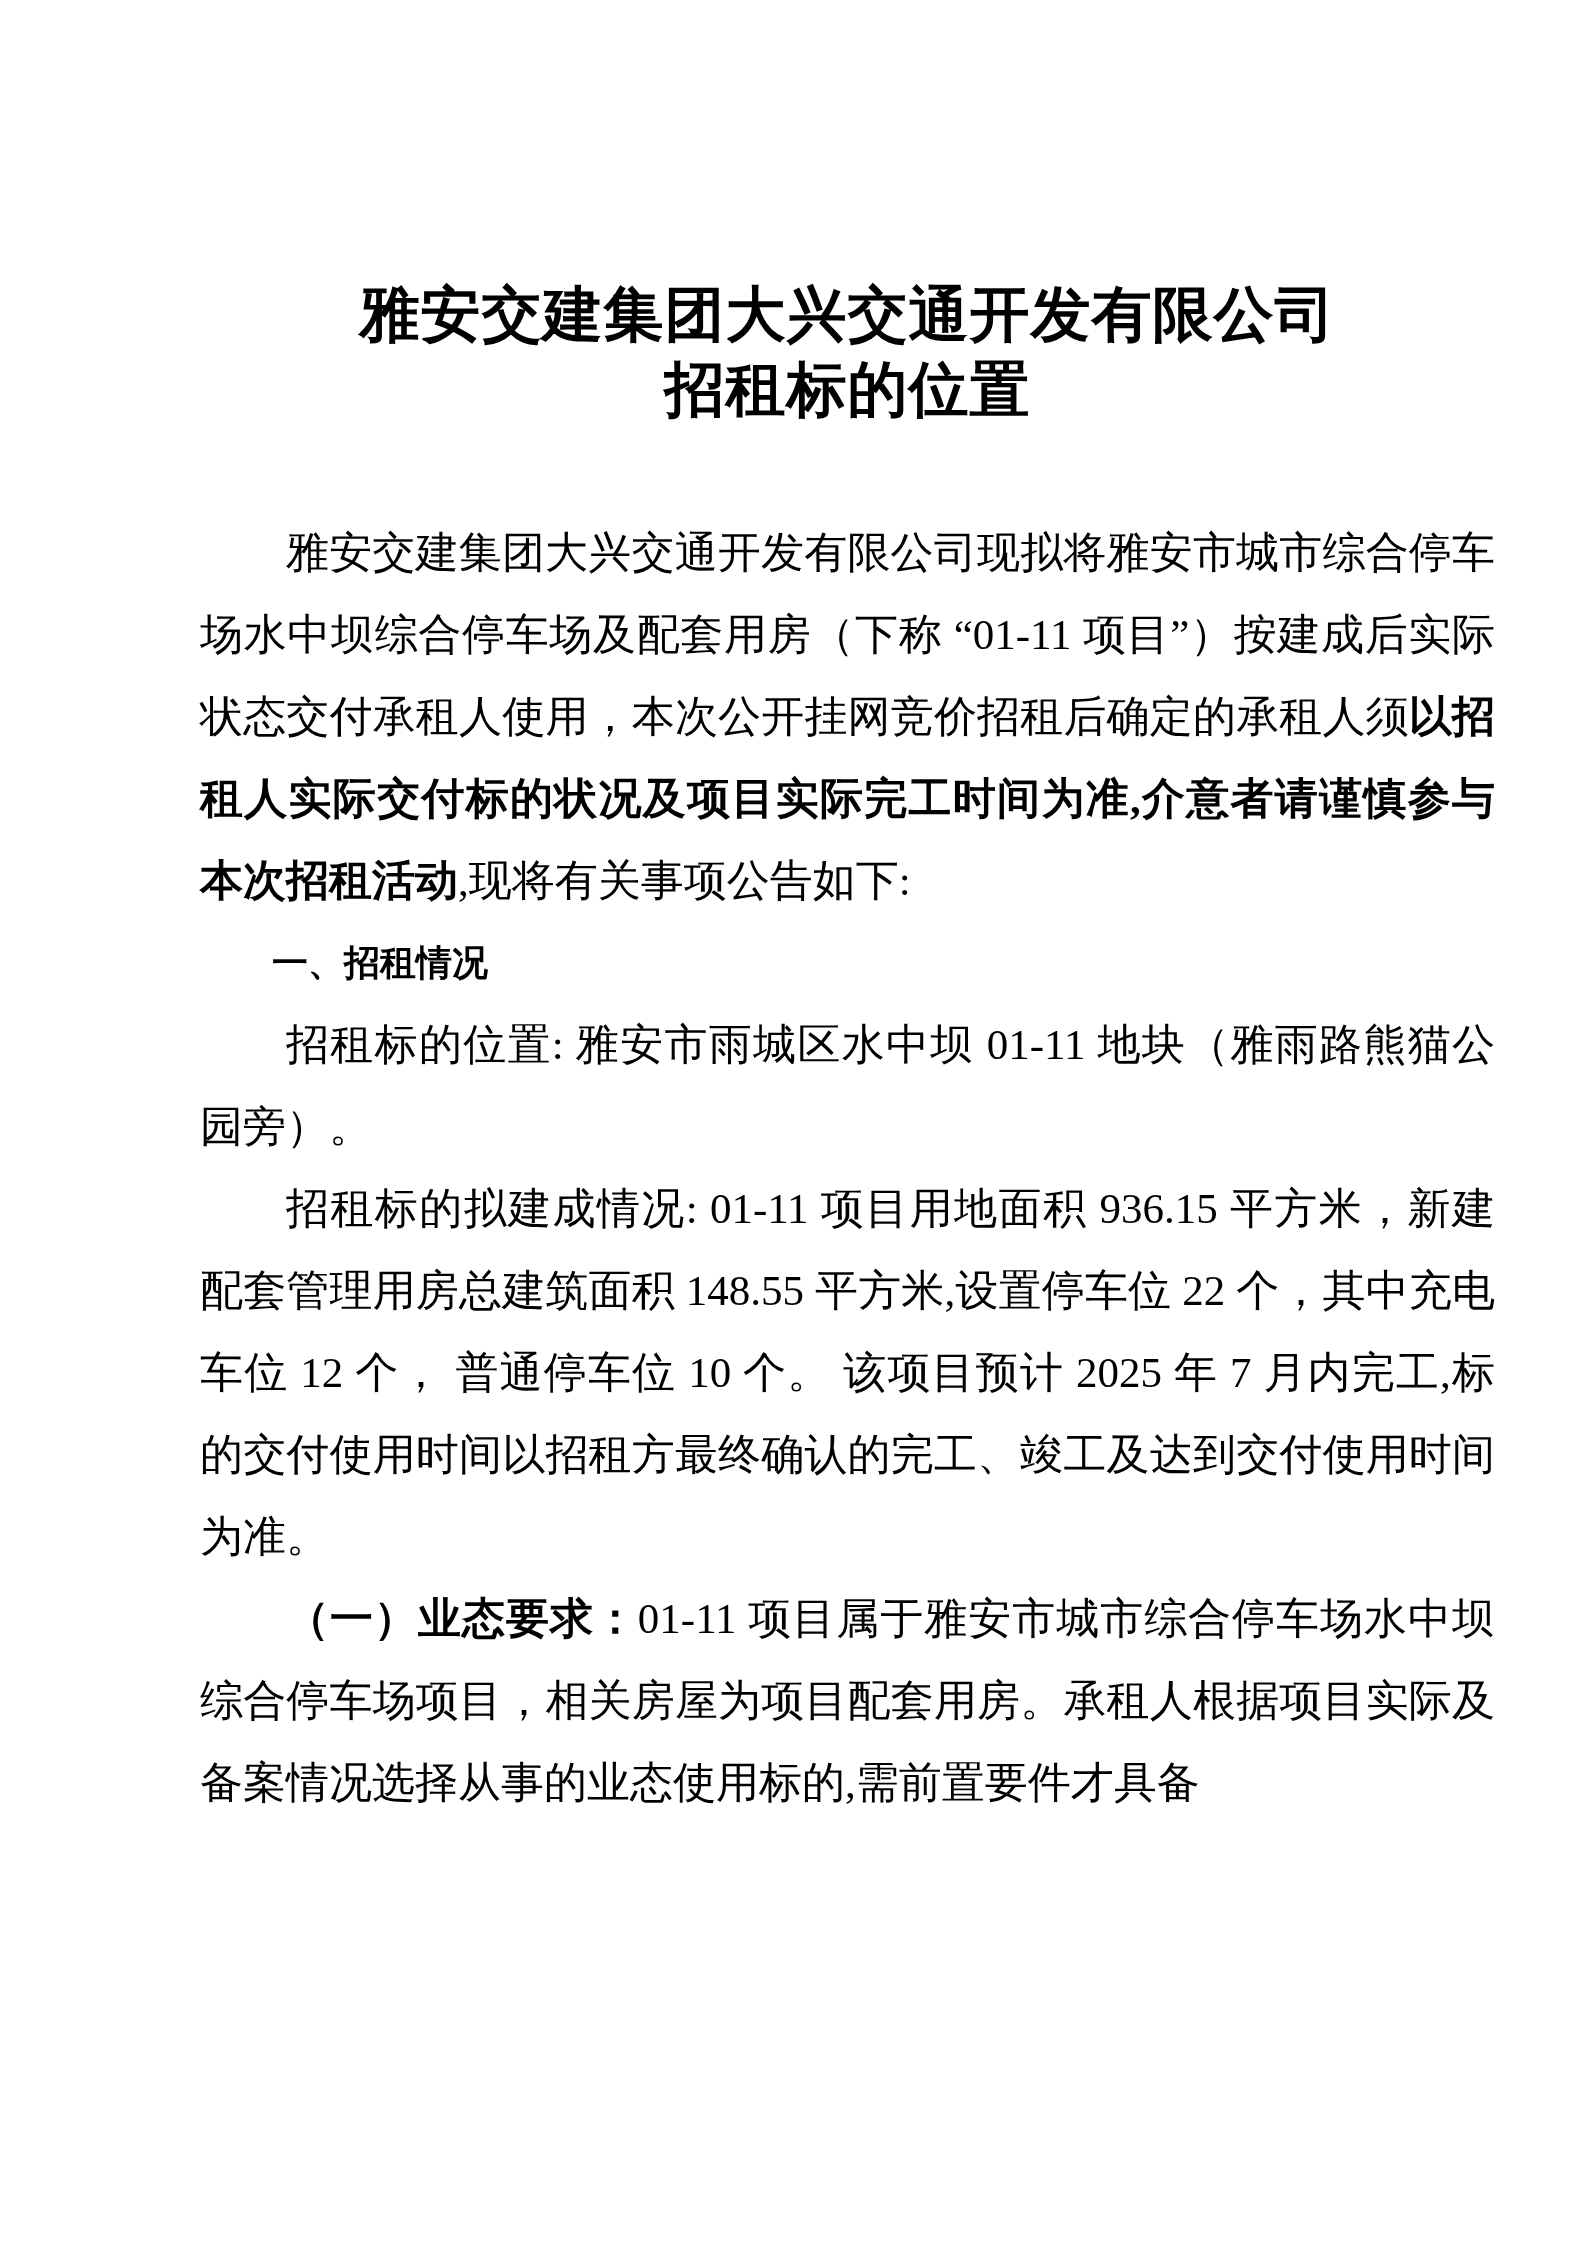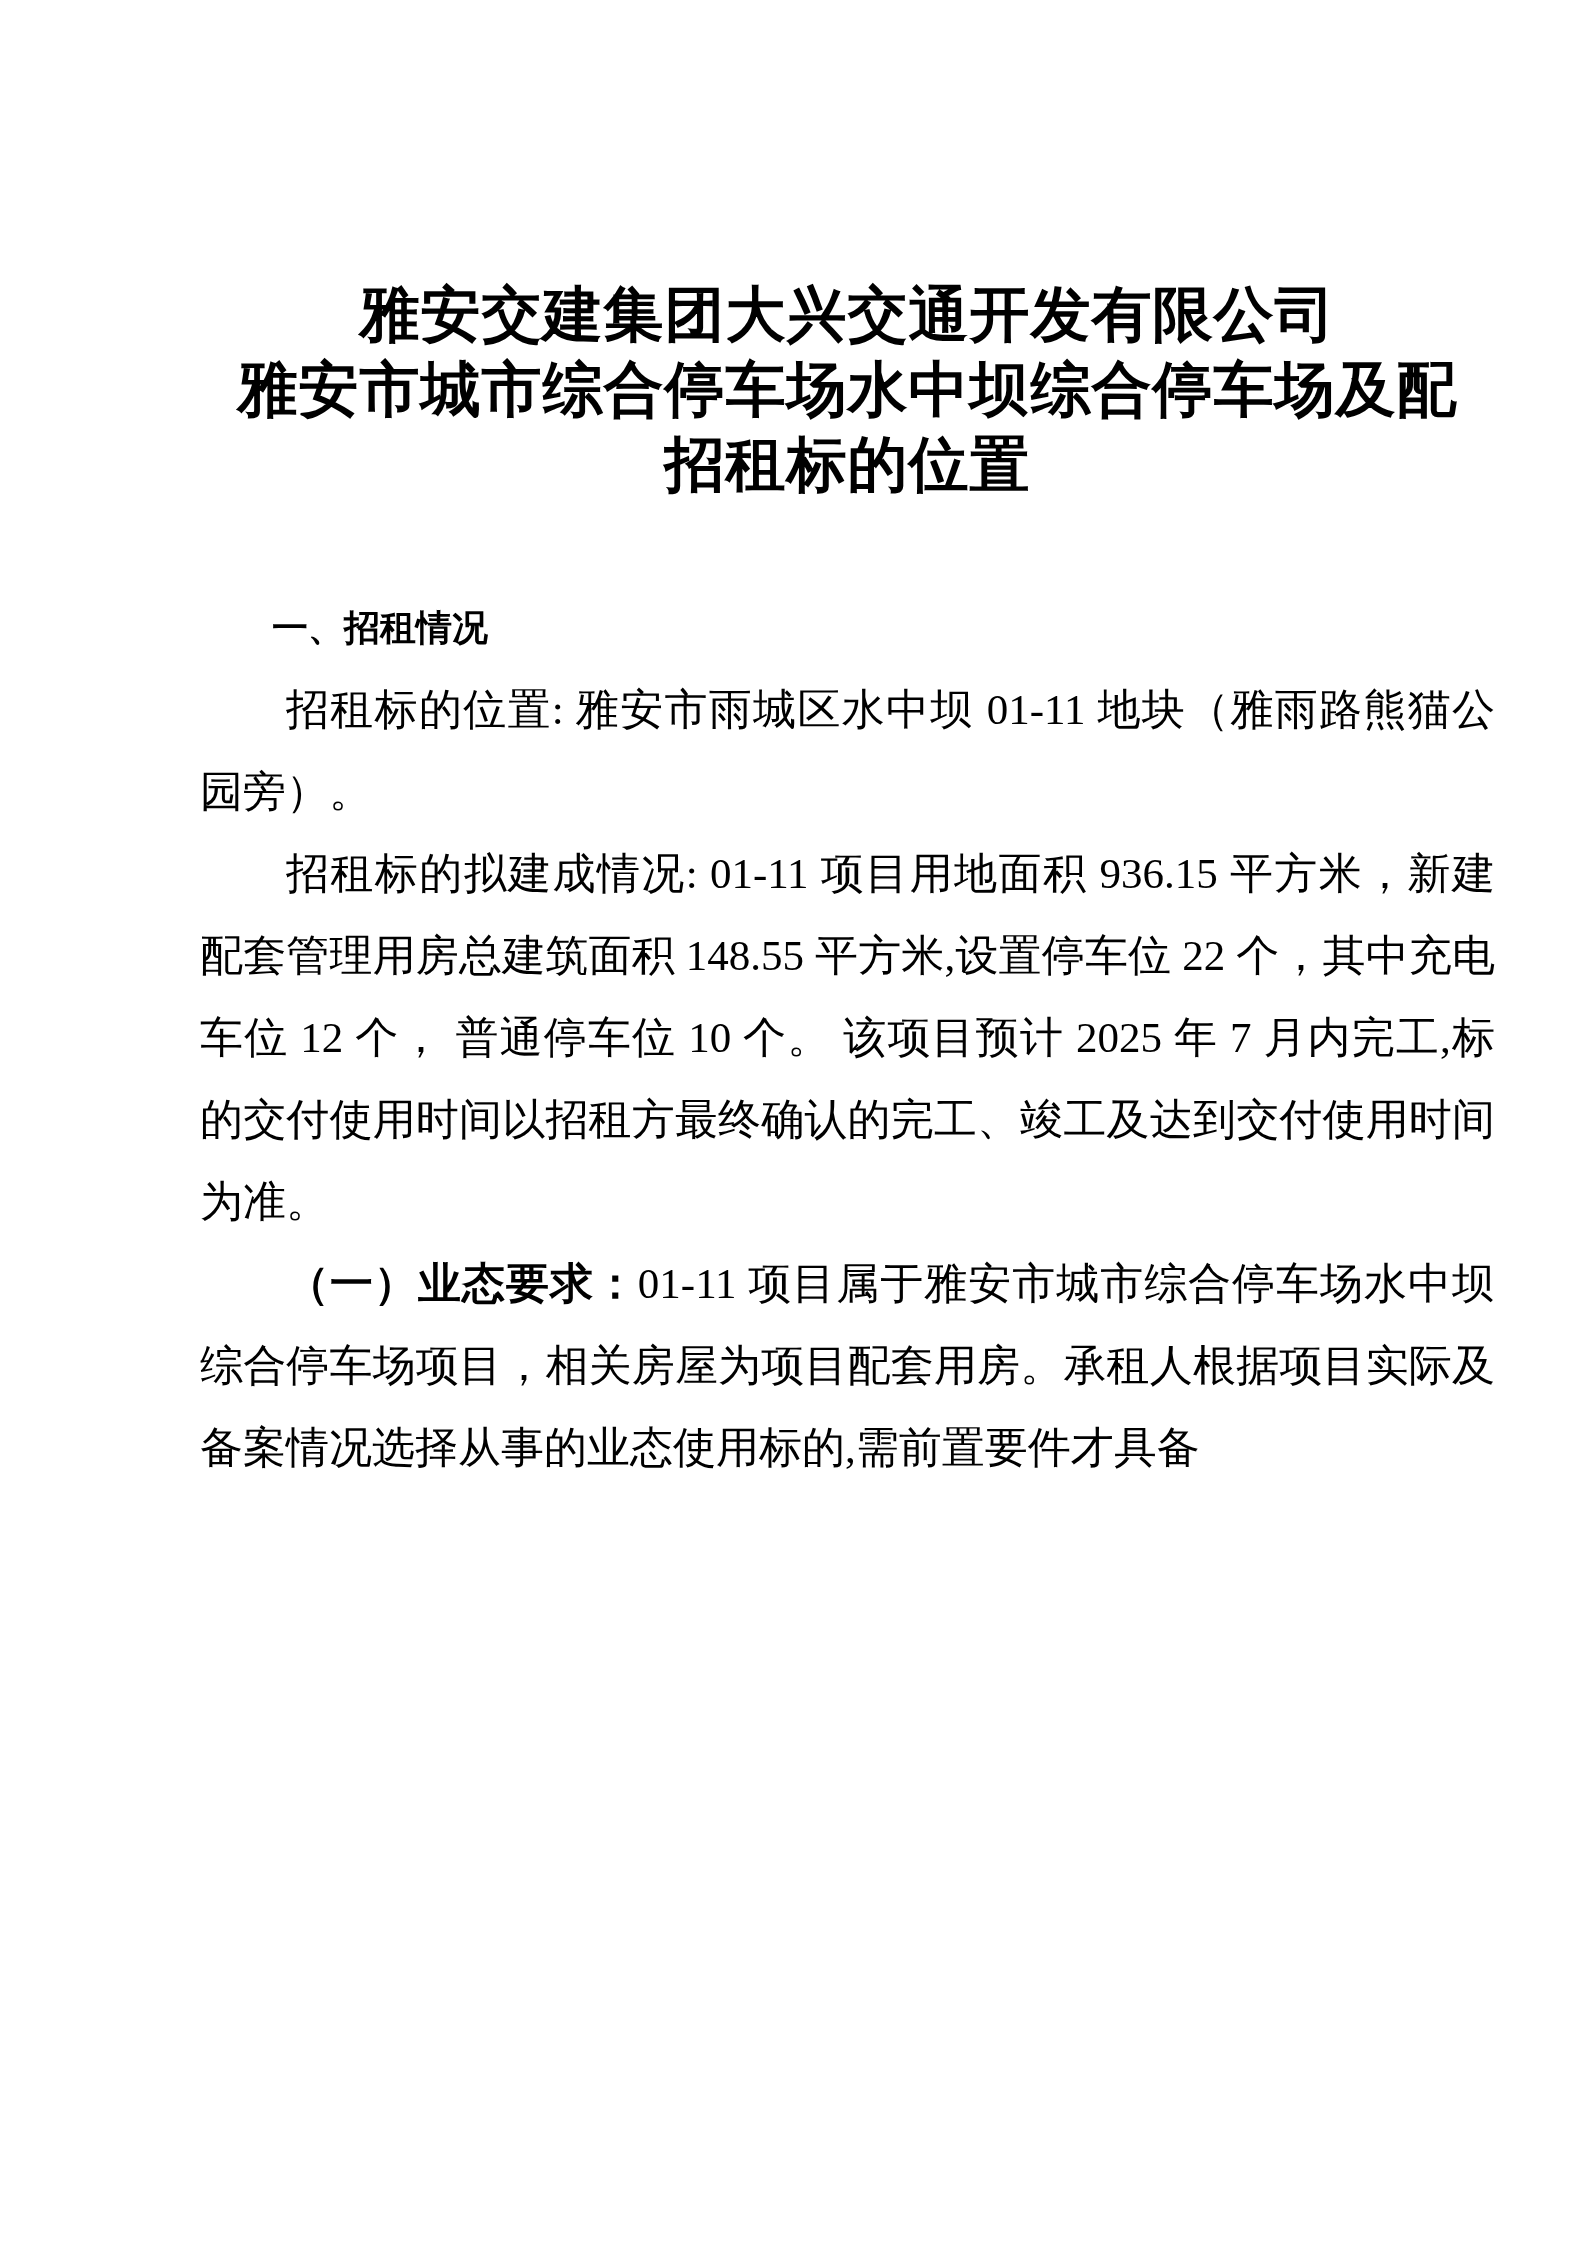--- a/index.html
+++ b/index.html
@@ -51,26 +51,26 @@
     font-weight: bold;
   }
 </style>
 </head>
 <body>
 
 <div class="page">
 
   <div class="doc-title">
     <div>雅安交建集团大兴交通开发有限公司</div>
-    <div>雅安市城市综合停车场水中坝综合停车场及配</div>
     <div>招租标的位置</div>
   </div>
 
   <div class="doc-body">
 
+    <p><span>雅安交建集团大兴交通开发有限公司现拟将雅安市城市综合停车场水中坝综合停车场及配套用房（下称 “01-11 项目”）按建成后实际状态交付承租人使用，本次公开挂网竞价招租后确定的承租人须</span><span class="bold">以招租人实际交付标的状况及项目实际完工时间为准,介意者请谨慎参与本次招租活动</span><span>,现将有关事项公告如下:</span></p>
 
     <p class="section-heading">一、招租情况</p>
 
     <p>招租标的位置: 雅安市雨城区水中坝 01-11 地块（雅雨路熊猫公园旁）。</p>
 
     <p>招租标的拟建成情况: 01-11 项目用地面积 936.15 平方米，新建配套管理用房总建筑面积 148.55 平方米,设置停车位 22 个，其中充电车位 12 个， 普通停车位 10 个。 该项目预计 2025 年 7 月内完工,标的交付使用时间以招租方最终确认的完工、竣工及达到交付使用时间为准。</p>
 
     <p><span class="bold">（一）业态要求：</span><span>01-11 项目属于雅安市城市综合停车场水中坝综合停车场项目，相关房屋为项目配套用房。承租人根据项目实际及备案情况选择从事的业态使用标的,需前置要件才具备</span></p>
 
   </div>

